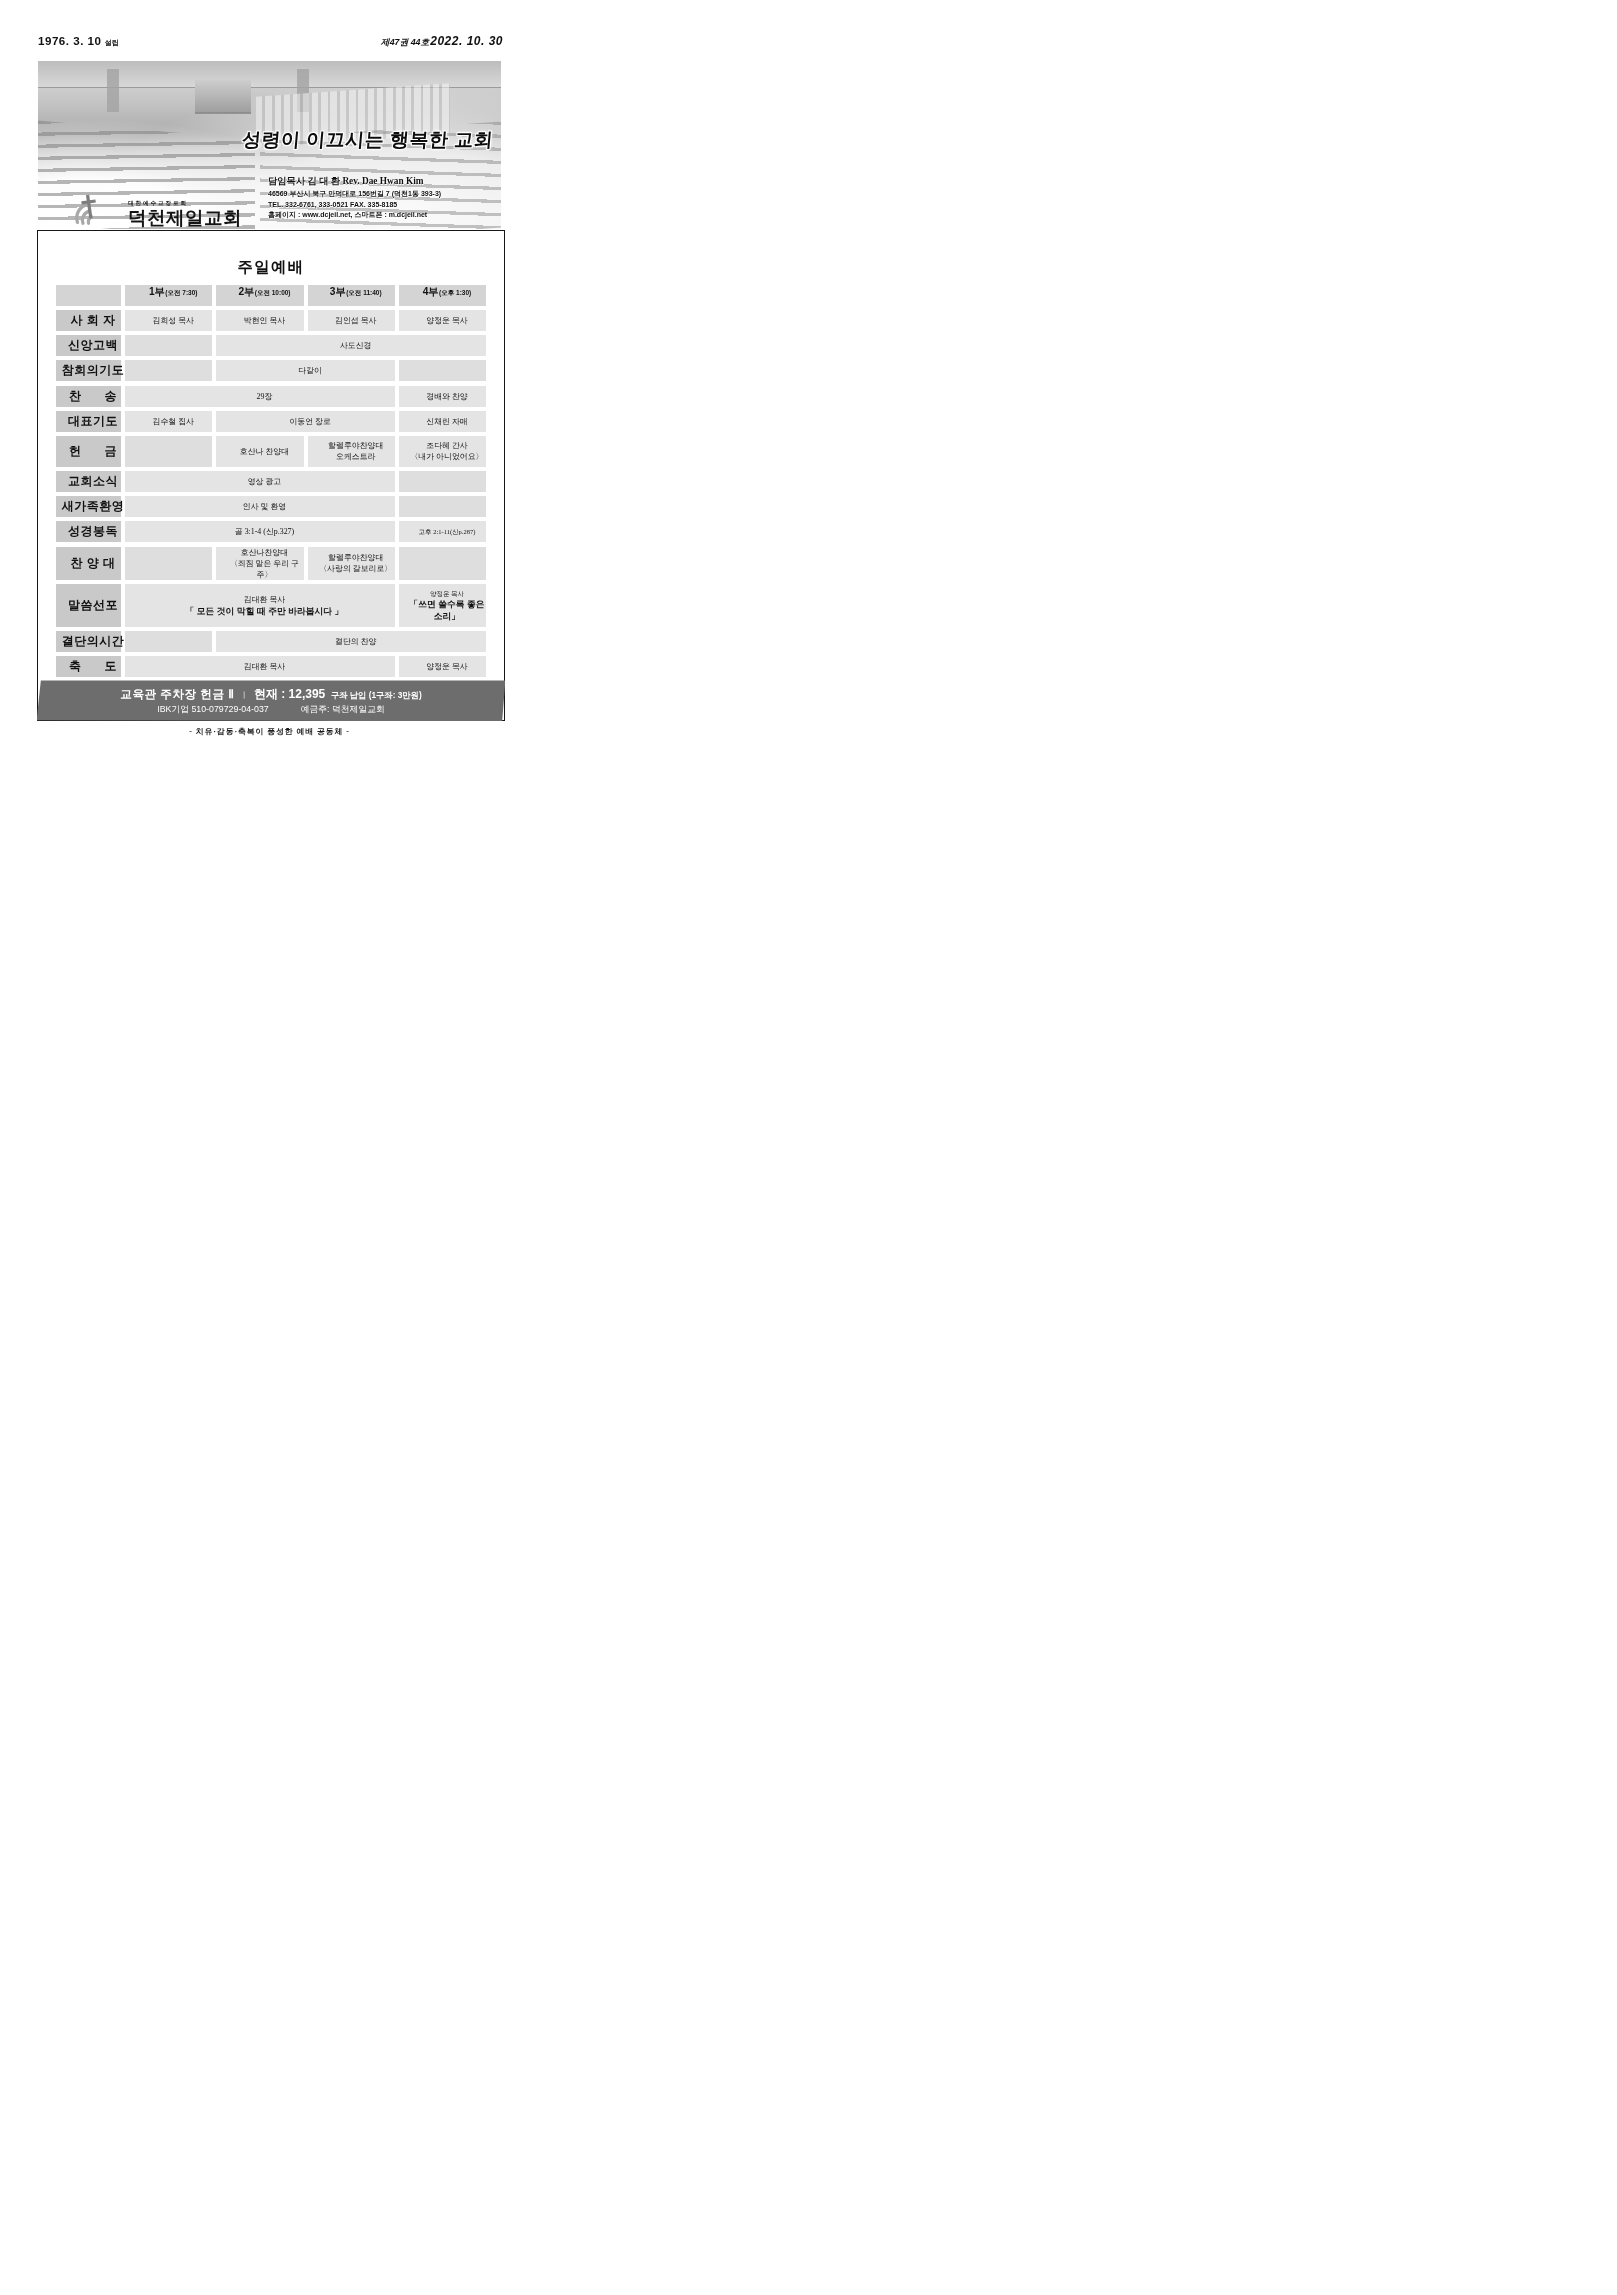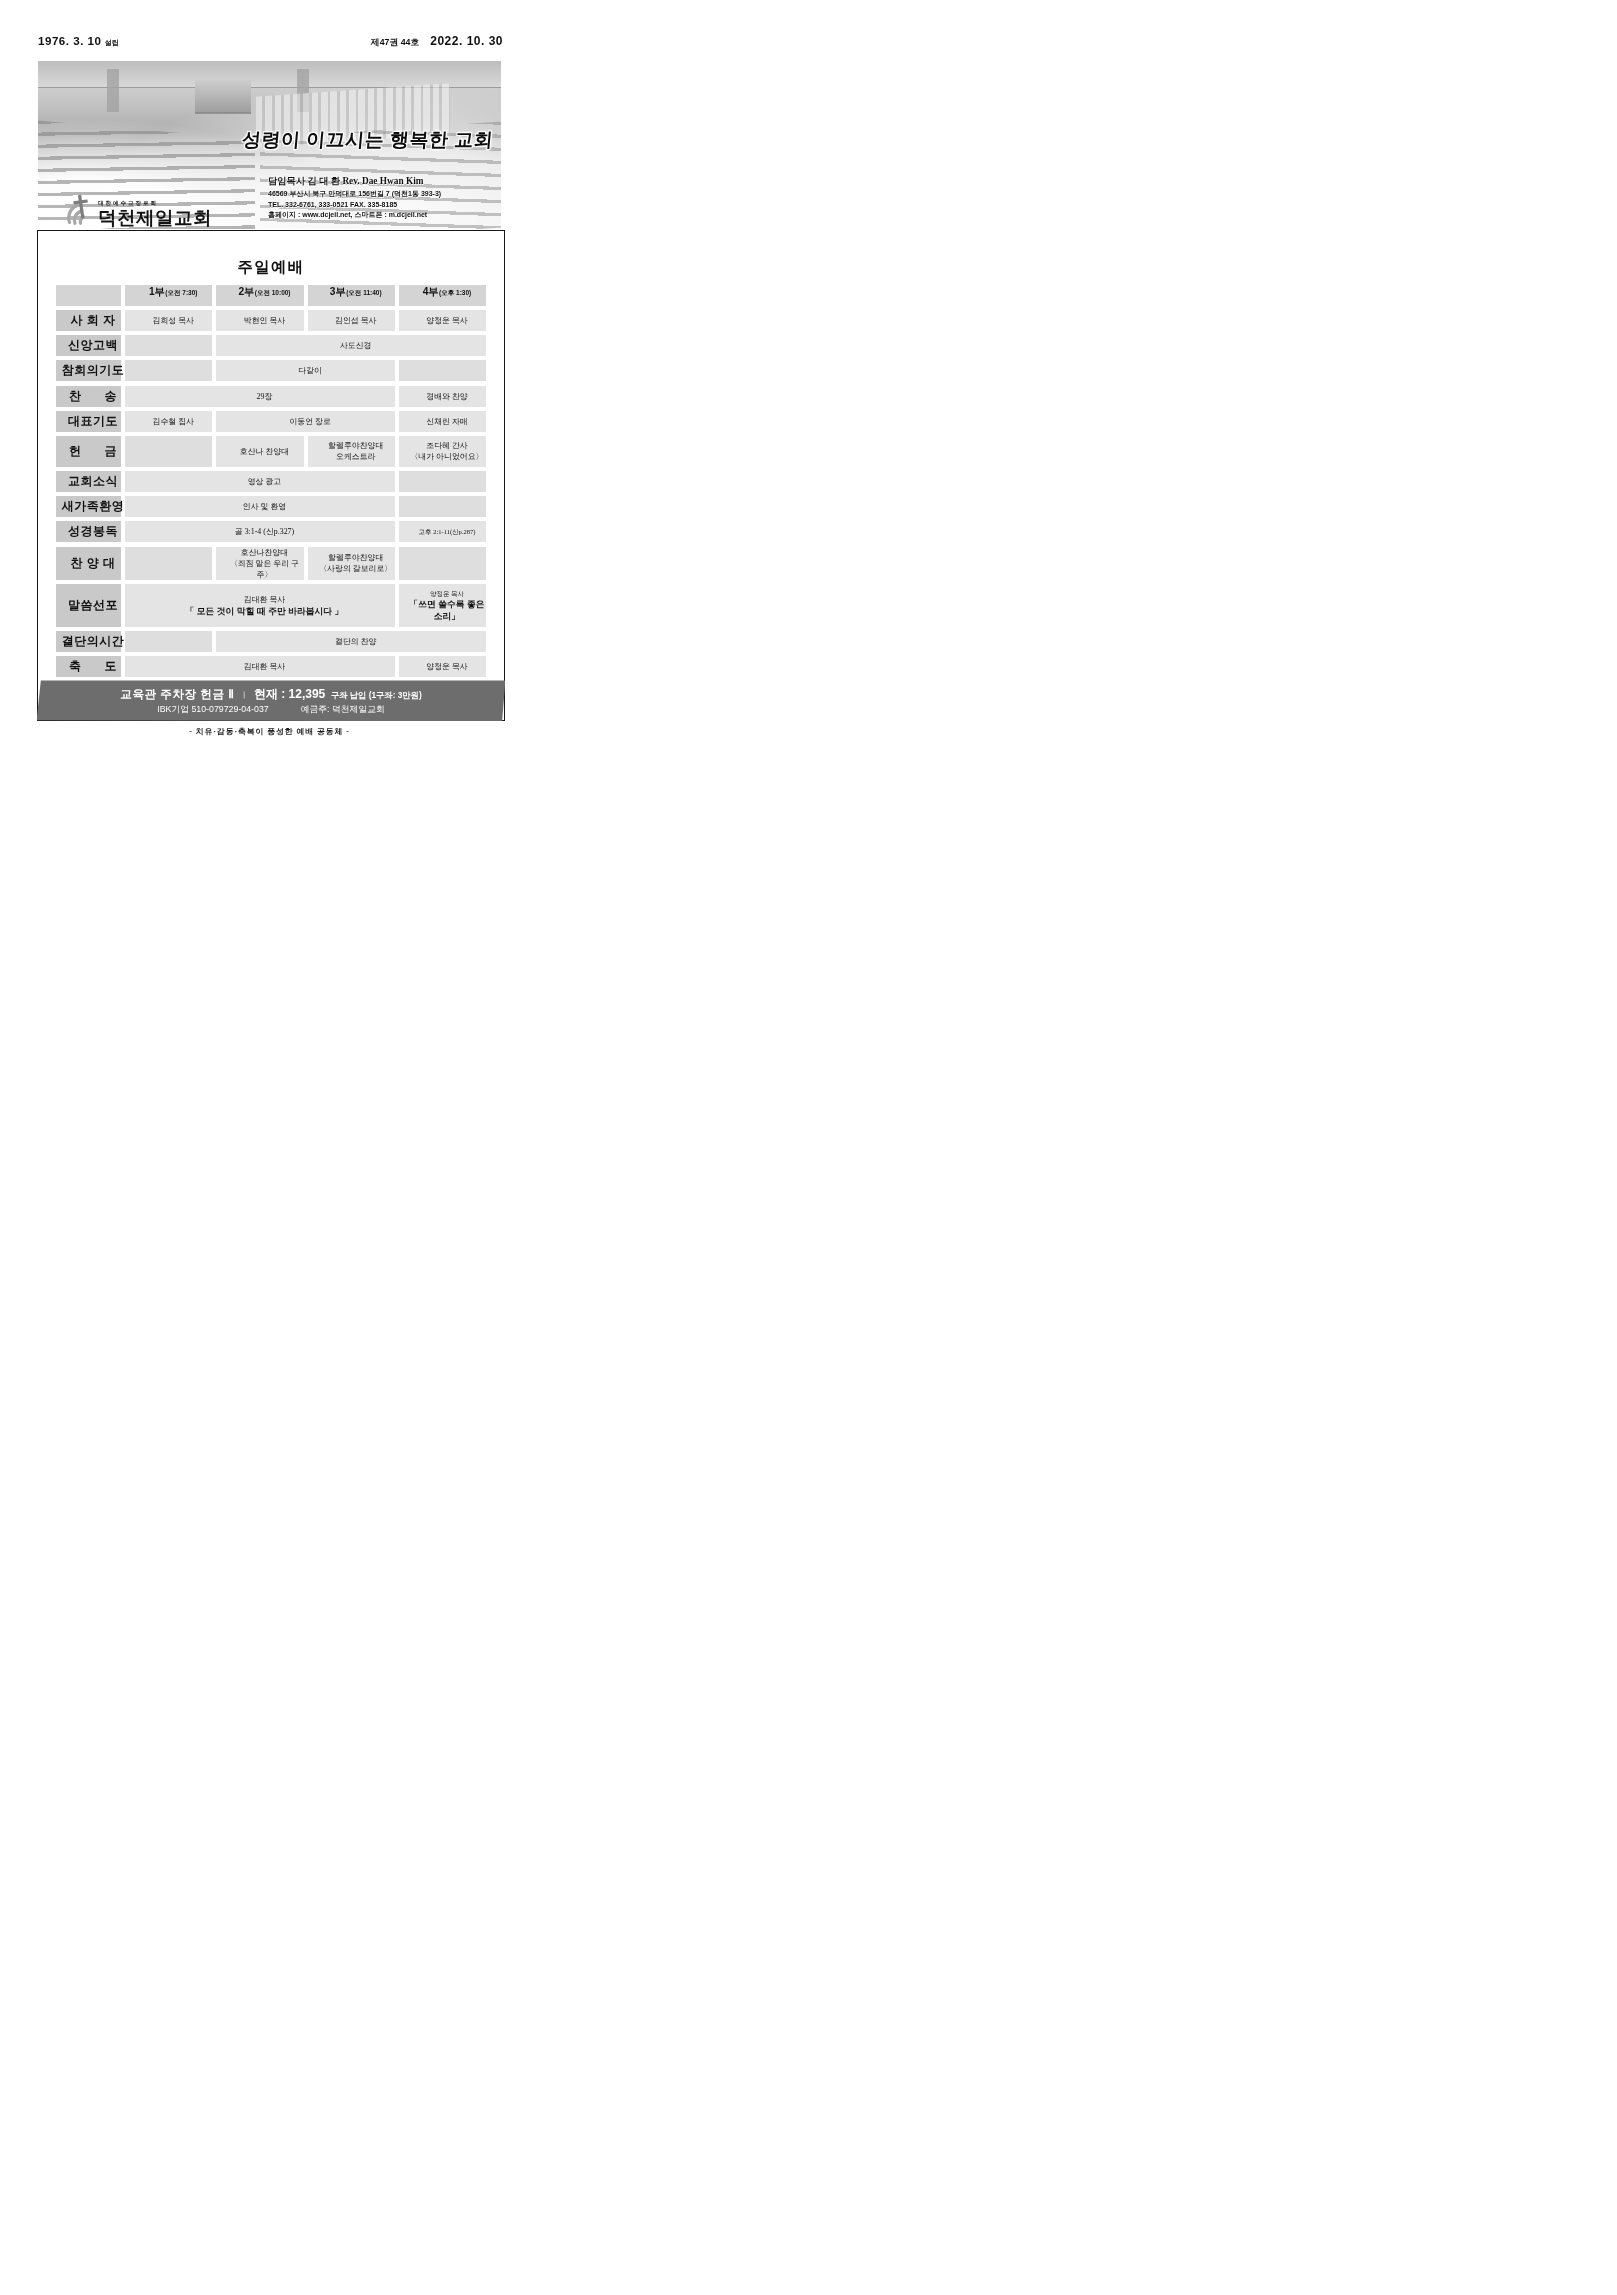--- a/index.html
+++ b/index.html
@@ -5,21 +5,21 @@
   html,body{margin:0;padding:0;background:#ffffff;}
   .page{position:relative;width:539px;height:765px;background:#fff;overflow:hidden;
         font-family:"Liberation Sans",sans-serif;color:#111;}
 
   
   .masthead{position:absolute;top:34px;left:38px;right:36px;display:flex;
             justify-content:space-between;align-items:baseline;}
   .m-left{display:flex;align-items:baseline;gap:3.2px;}
   .m-founded{font-size:11.6px;font-weight:700;letter-spacing:0.5px;}
   .m-founded-label{font-size:7px;font-weight:600;}
-  .m-right{display:flex;align-items:baseline;gap:11px;}
+  .m-right{display:flex;align-items:baseline;gap:1px;font-style:italic;}
   .m-issue{font-size:8.8px;font-weight:700;}
   .m-date{font-size:12px;font-weight:700;letter-spacing:0.5px;}
 
   
   .photo{position:absolute;top:61px;left:38px;width:463px;height:168px;overflow:hidden;
     background:
       radial-gradient(ellipse at 10% 98%, #ffffff 0%, rgba(255,255,255,.97) 20%, rgba(255,255,255,0) 46%),
       radial-gradient(ellipse at 78% 92%, rgba(255,255,255,.92) 0%, rgba(255,255,255,.75) 30%, rgba(255,255,255,0) 62%),
       linear-gradient(180deg,#e2e2e2 0%,#d4d4d4 10%,#c2c2c2 26%,#ababab 44%,#b8b8b8 62%,#cfcfcf 100%);}
   .photo .ceiling{position:absolute;top:0;left:0;right:0;height:26px;
@@ -37,21 +37,21 @@
       background:repeating-linear-gradient(186deg,#8a8a8a 0 3.2px,rgba(255,255,255,0) 3.2px 13px);
       transform:skewY(-4deg);}
   .slogan{position:absolute;right:7.4px;top:66px;font-size:19px;font-weight:900;color:#0d0d0d;
       letter-spacing:0.5px;transform:skewX(-5deg);white-space:nowrap;
       text-shadow:0 0 1.4px #fff,0 0 2.8px #fff,0 0 4.6px #fff,0.9px 0.9px 0 #fff,-0.9px -0.9px 0 #fff,0.9px -0.9px 0 #fff,-0.9px 0.9px 0 #fff;}
   .pastor-line{position:absolute;left:230px;top:114px;font-family:"Liberation Serif",serif;
       font-size:9.3px;font-weight:700;white-space:nowrap;
       text-shadow:0 0 1.4px #fff,0.5px 0.5px 0 #fff,-0.5px -0.5px 0 #fff;}
   .addr-block{position:absolute;left:230px;top:128px;font-size:7px;font-weight:600;line-height:1.5;
       white-space:nowrap;text-shadow:0 0 1.4px #fff,0.5px 0.5px 0 #fff,-0.5px -0.5px 0 #fff;}
-  .logo{position:absolute;left:26px;bottom:1.9px;display:flex;align-items:flex-end;gap:0;justify-content:flex-end;}
+  .logo{position:absolute;left:34px;bottom:1.9px;display:flex;align-items:flex-end;gap:22px;justify-content:flex-end;}
   .logo-icon{width:34px;height:34px;flex:0 0 auto;}
   .logo-text .small{font-size:5.6px;font-weight:800;letter-spacing:1.9px;color:#222;}
   .logo-text .big{font-size:18.5px;font-weight:900;letter-spacing:0.5px;color:#141414;line-height:1.05;}
 
   
   .box{position:absolute;top:230px;left:37px;width:466px;height:489px;
        border:1.4px solid #161616;background:#fff;}
   .w-title{margin-top:26px;text-align:center;font-size:15.3px;font-weight:900;letter-spacing:1.4px;}
 
   .w-table{width:430px;margin:7.4px auto 0;}

